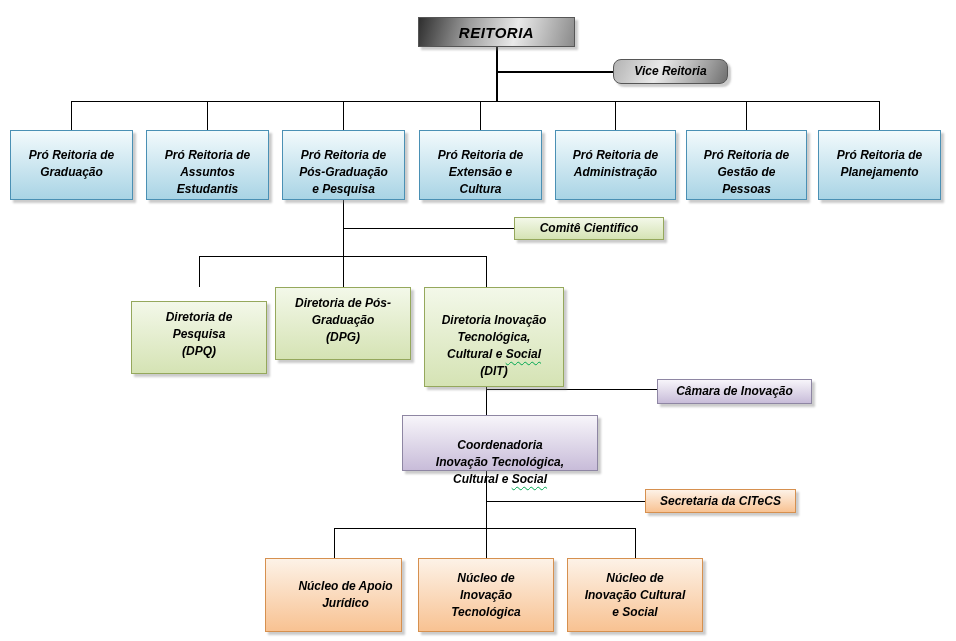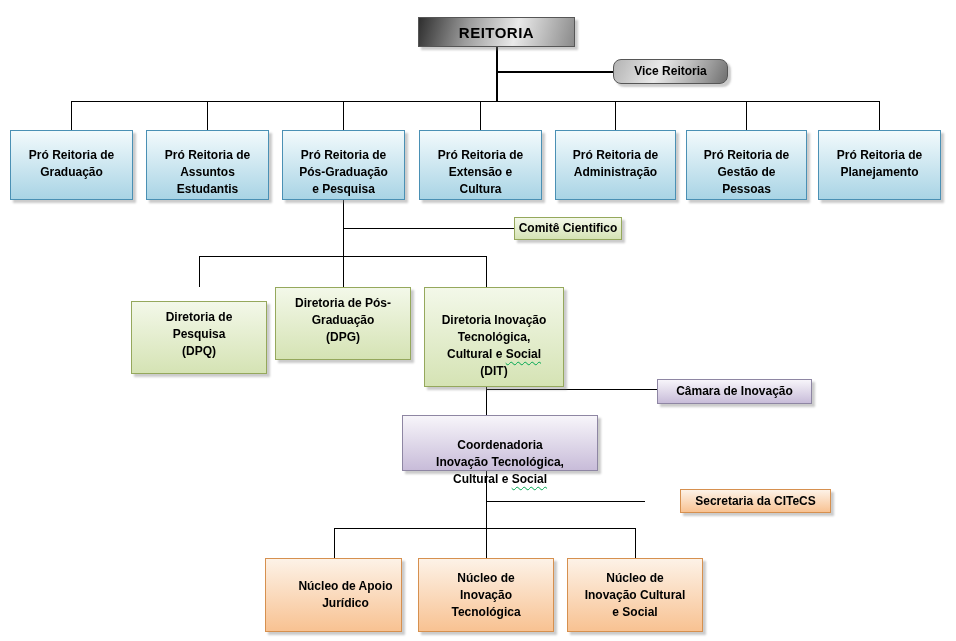--- a/index.html
+++ b/index.html
@@ -14,20 +14,21 @@
   .node {
     position: absolute;
     box-sizing: border-box;
     text-align: center;
     font-weight: bold;
     color: #000;
     font-size: 12px;
     line-height: 17px;
     white-space: pre-line;
     box-shadow: 3px 3px 2px rgba(125,125,125,0.40);
+    font-style: italic;
   }
   .vcenter { display: flex; align-items: center; justify-content: center; }
   .blue {
     border: 1px solid var(--blue-border);
     background: linear-gradient(to bottom, var(--blue-top) 0%, var(--blue-bottom) 100%);
     padding-top: 16px;
   }
   .green {
     border: 1px solid var(--green-border);
     background: linear-gradient(to bottom, var(--green-top) 0%, var(--green-bottom) 100%);
@@ -67,27 +68,27 @@
   
   #n-reitoria   { left: 418px; top: 17px;  width: 157px; height: 30px; }
   #n-vice       { left: 613px; top: 59px;  width: 115px; height: 25px; border-radius: 8px; }
   #n-b1 { left: 10px;  top: 130px; width: 123px; height: 70px; }
   #n-b2 { left: 146px; top: 130px; width: 123px; height: 70px; }
   #n-b3 { left: 282px; top: 130px; width: 123px; height: 70px; }
   #n-b4 { left: 419px; top: 130px; width: 123px; height: 70px; }
   #n-b5 { left: 555px; top: 130px; width: 121px; height: 70px; }
   #n-b6 { left: 686px; top: 130px; width: 121px; height: 70px; }
   #n-b7 { left: 818px; top: 130px; width: 123px; height: 70px; }
-  #n-comite     { left: 514px; top: 217px; width: 108px; height: 23px; }
+  #n-comite     { left: 514px; top: 217px; width: 150px; height: 23px; }
   #n-dpq        { left: 131px; top: 287px; width: 136px; height: 73px; margin-top: 14px; }
   #n-dpg        { left: 275px; top: 287px; width: 136px; height: 73px; }
   #n-dit        { left: 424px; top: 287px; width: 140px; height: 100px; }
   #n-camara     { left: 657px; top: 379px; width: 155px; height: 25px; }
   #n-coord      { left: 402px; top: 415px; width: 196px; height: 56px; padding-top: 4px; }
-  #n-secretaria { left: 680px; top: 489px; width: 151px; height: 24px; }
+  #n-secretaria { left: 645px; top: 489px; width: 151px; height: 24px; }
   #n-nj  { left: 265px; top: 558px; width: 137px; height: 74px; padding-left: 24px; }
   #n-nt  { left: 418px; top: 558px; width: 136px; height: 74px; }
   #n-ncs { left: 567px; top: 558px; width: 136px; height: 74px; }
 
   
   #c-v-reitoria { left: 496px; top: 47px;  width: 2px;   height: 54px; }
   #c-h-vice     { left: 497px; top: 71px;  width: 116px; height: 2px; }
   #c-h-row1     { left: 71px;  top: 101px; width: 809px; height: 1px; }
   #c-s1 { left: 71px;  top: 101px; width: 1px; height: 29px; }
   #c-s2 { left: 207px; top: 101px; width: 1px; height: 29px; }

